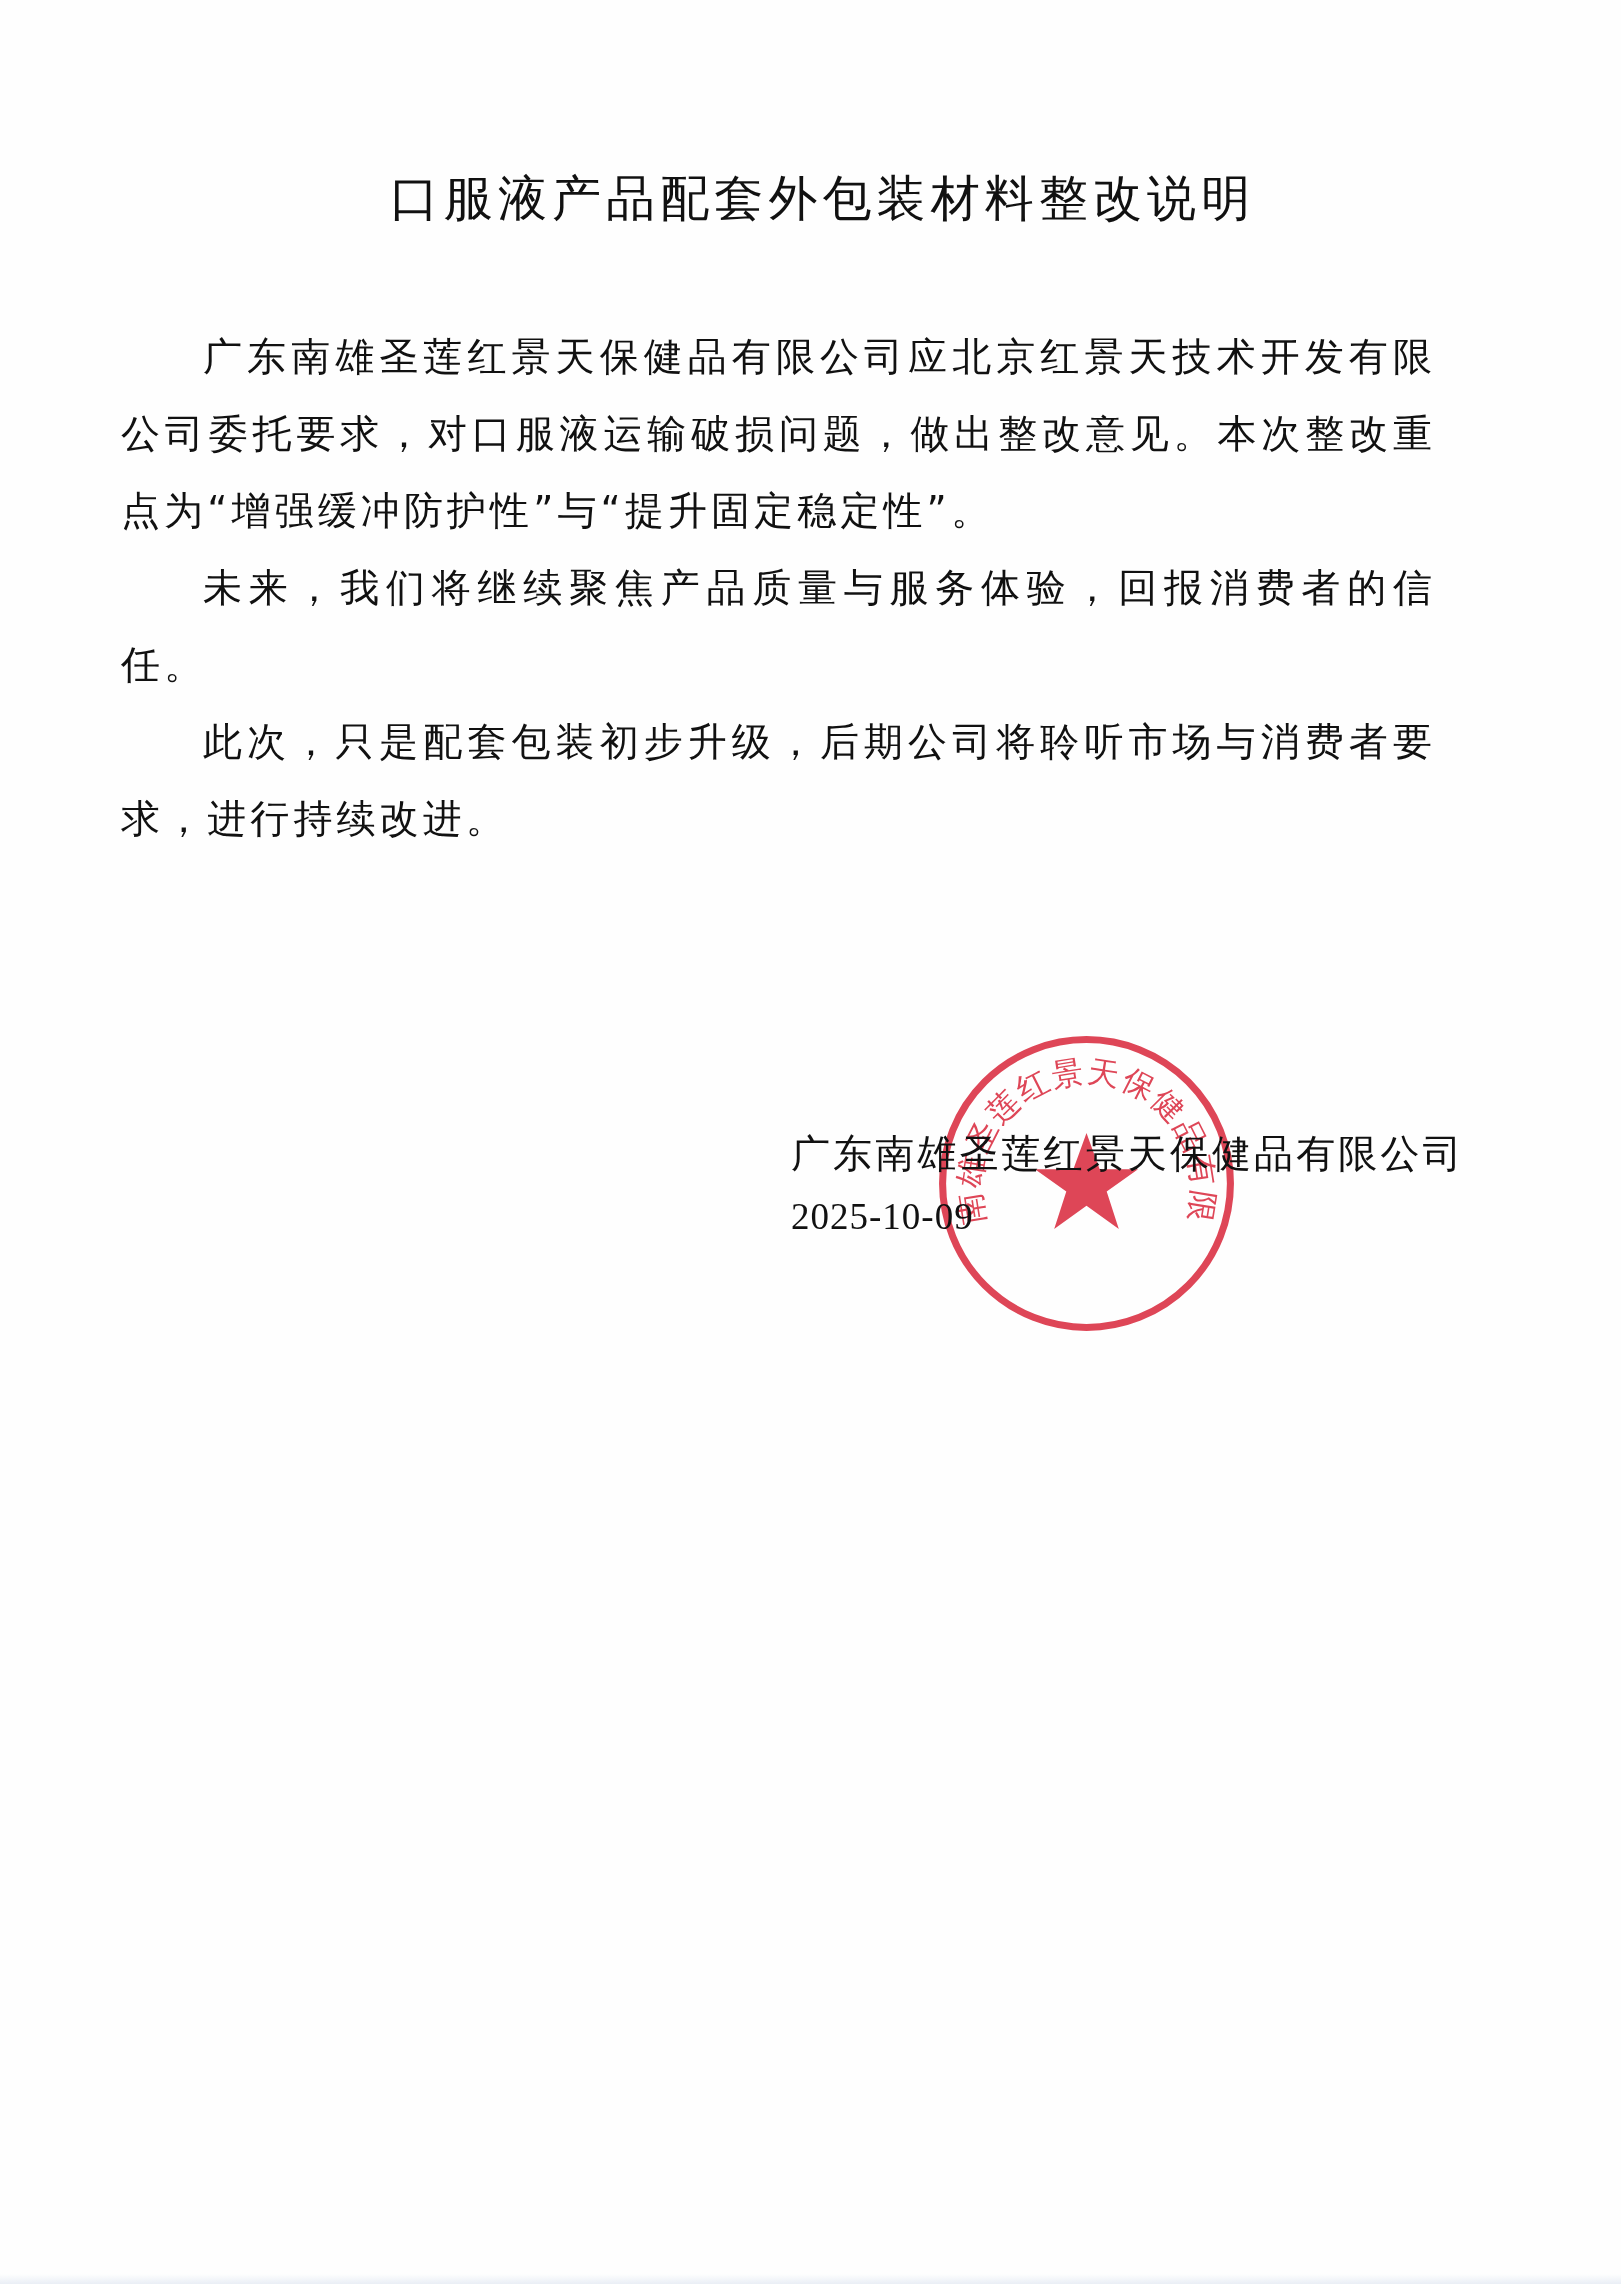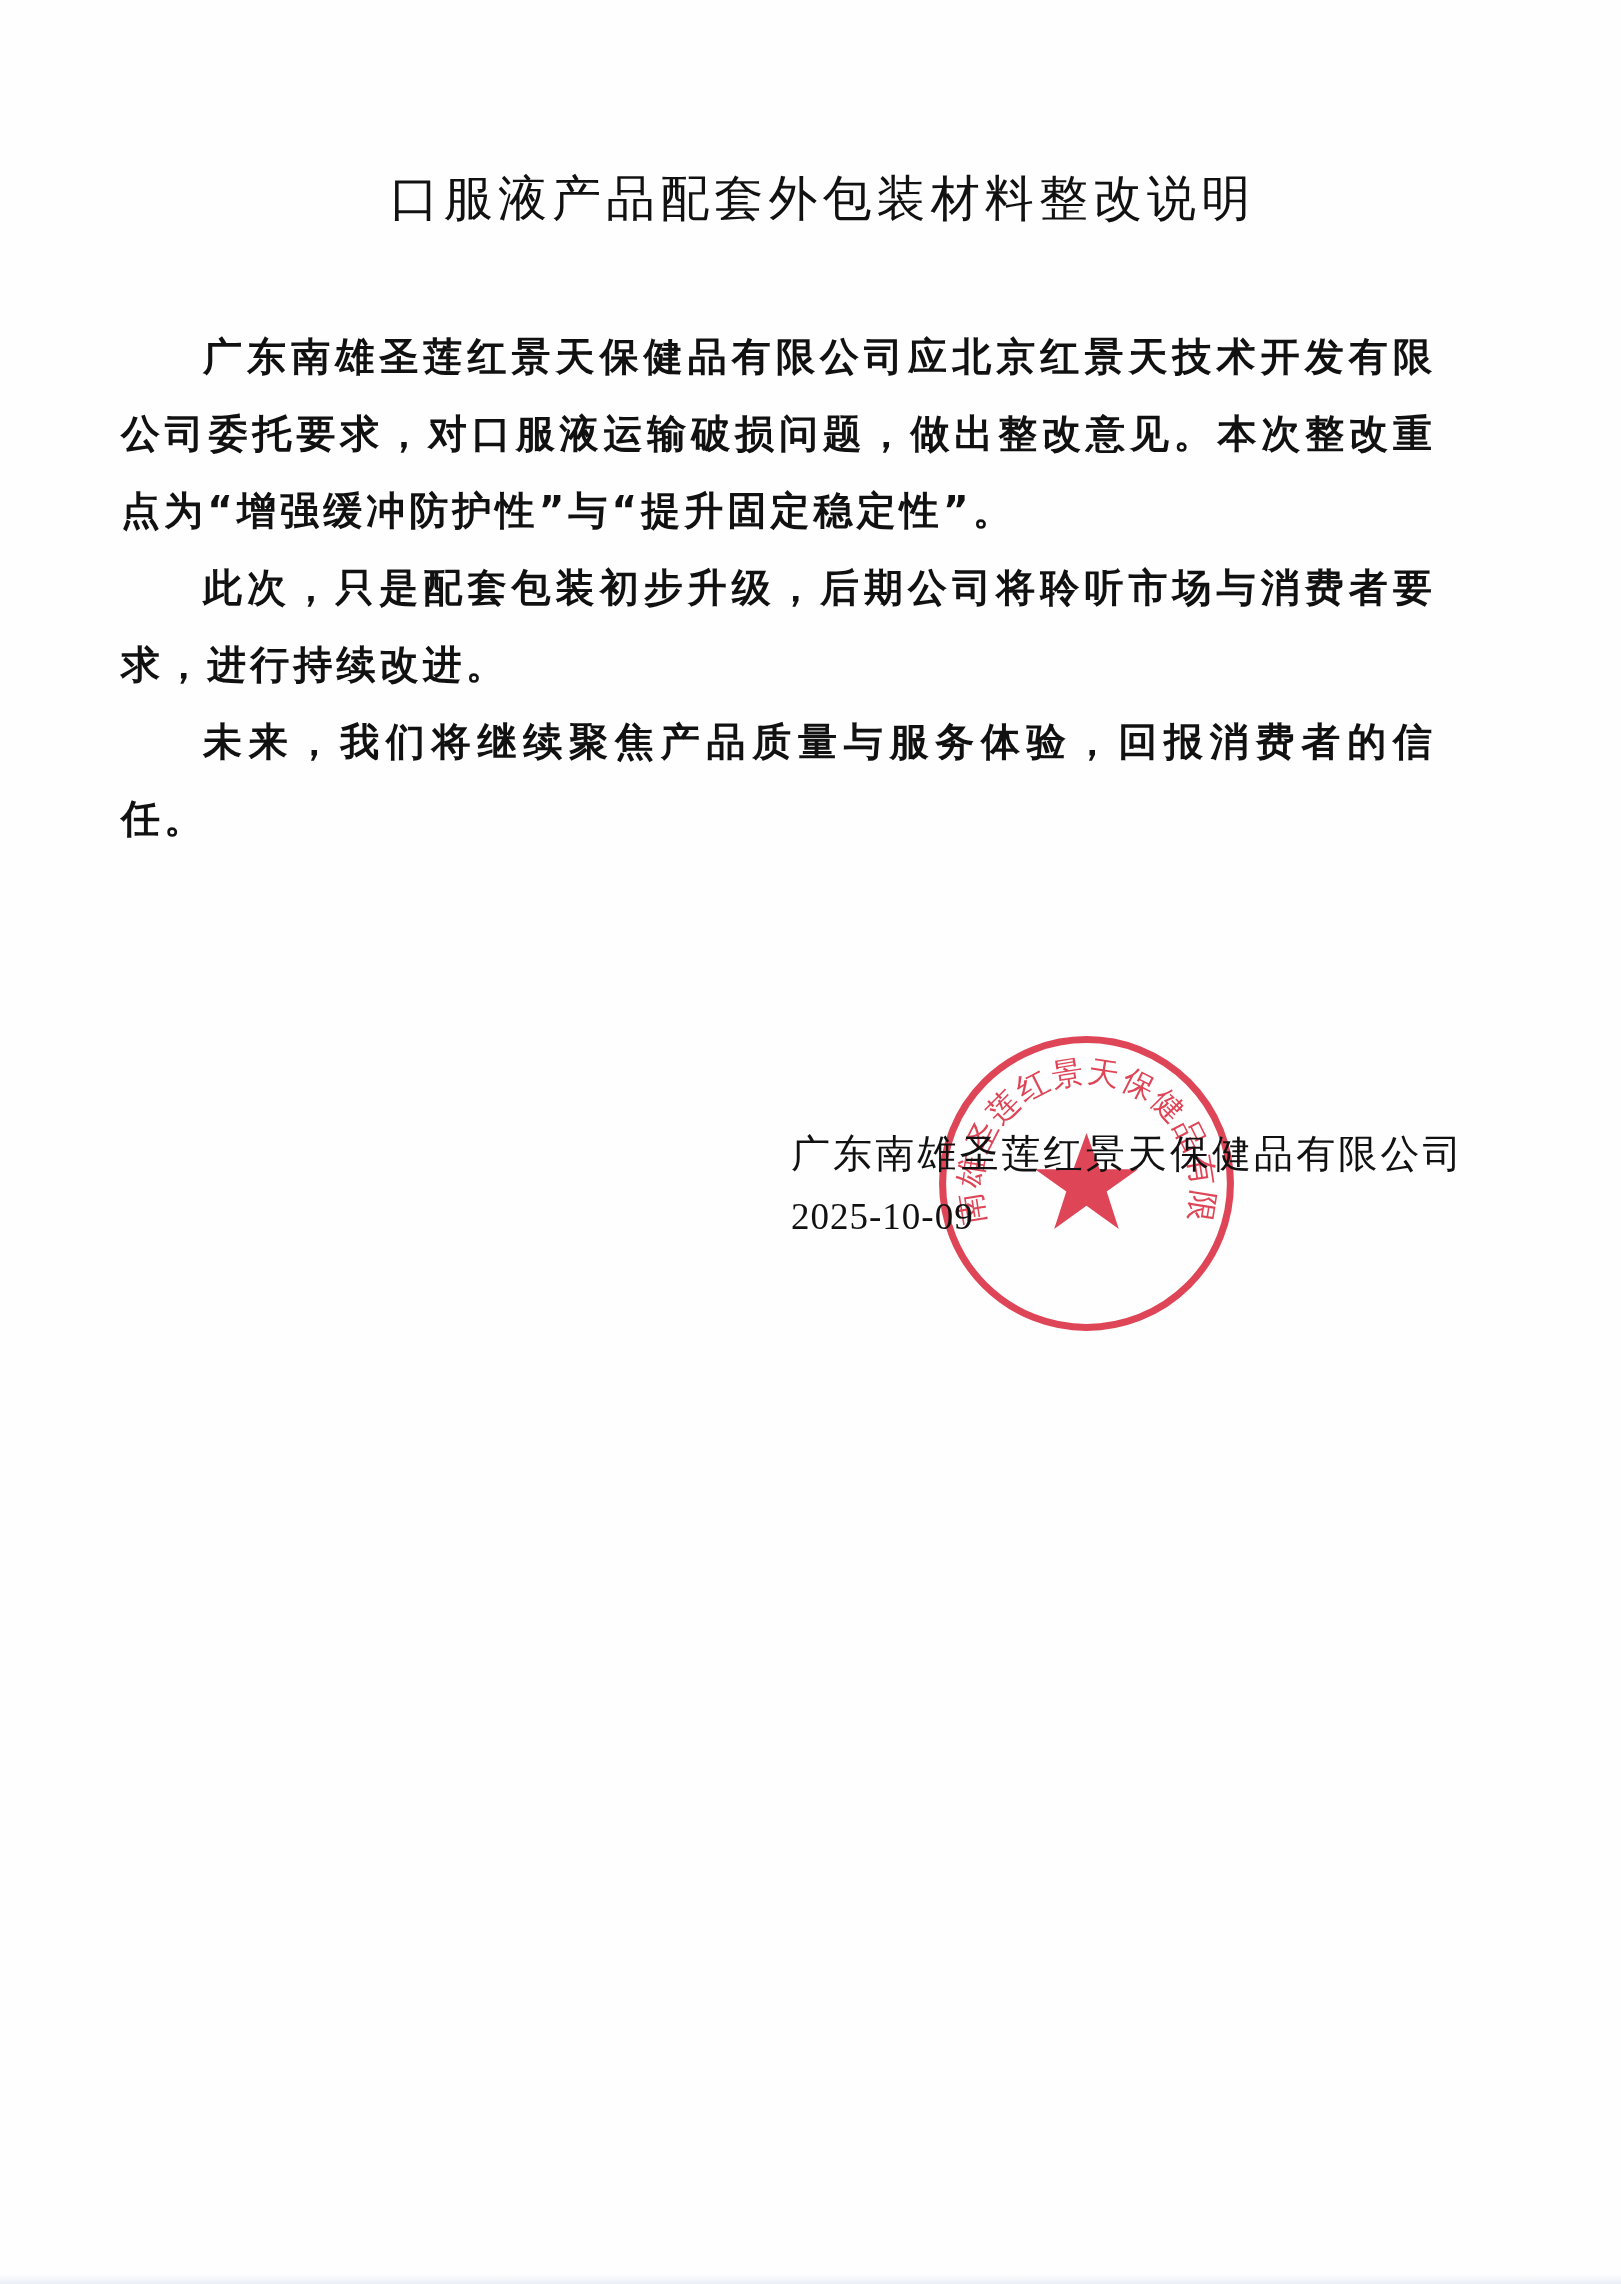--- a/index.html
+++ b/index.html
@@ -39,21 +39,20 @@
       width: 1315px;
       top: 318px;
       font-size: 39px;
       line-height: 77px;
       letter-spacing: 4.1px;
     }
     .body-text p {
       margin: 0;
       text-indent: 82px;
       text-align: justify;
-      font-weight: bold;
     }
     .signature {
       position: absolute;
       left: 791px;
       top: 1127px;
       width: 637px;
       font-size: 39px;
       letter-spacing: 3.1px;
       z-index: 3;
     }
@@ -91,22 +90,22 @@
   </style>
 </head>
 <body>
 
 <div class="page">
 
   <h1 class="doc-title">口服液产品配套外包装材料整改说明</h1>
 
   <div class="body-text">
     <p>广东南雄圣莲红景天保健品有限公司应北京红景天技术开发有限公司委托要求，对口服液运输破损问题，做出整改意见。本次整改重点为“增强缓冲防护性”与“提升固定稳定性”。</p>
+    <p>未来，我们将继续聚焦产品质量与服务体验，回报消费者的信任。</p>
     <p>此次，只是配套包装初步升级，后期公司将聆听市场与消费者要求，进行持续改进。</p>
-    <p>未来，我们将继续聚焦产品质量与服务体验，回报消费者的信任。</p>
   </div>
 
   <div class="stamp">
     <svg viewBox="0 0 600 600" xmlns="http://www.w3.org/2000/svg">
       <defs>
         <path id="sealArc" d="M 110 400 A 210 210 0 1 1 490 400" fill="none"></path>
       </defs>
       <circle cx="300" cy="300" r="285" fill="none" stroke="#d9263a" stroke-width="14"></circle>
       <text fill="#d9263a" font-size="62" font-family="DejaVu Sans, sans-serif" letter-spacing="4">
         <textPath href="#sealArc" startOffset="50%" text-anchor="middle">广东南雄圣莲红景天保健品有限公司</textPath>

